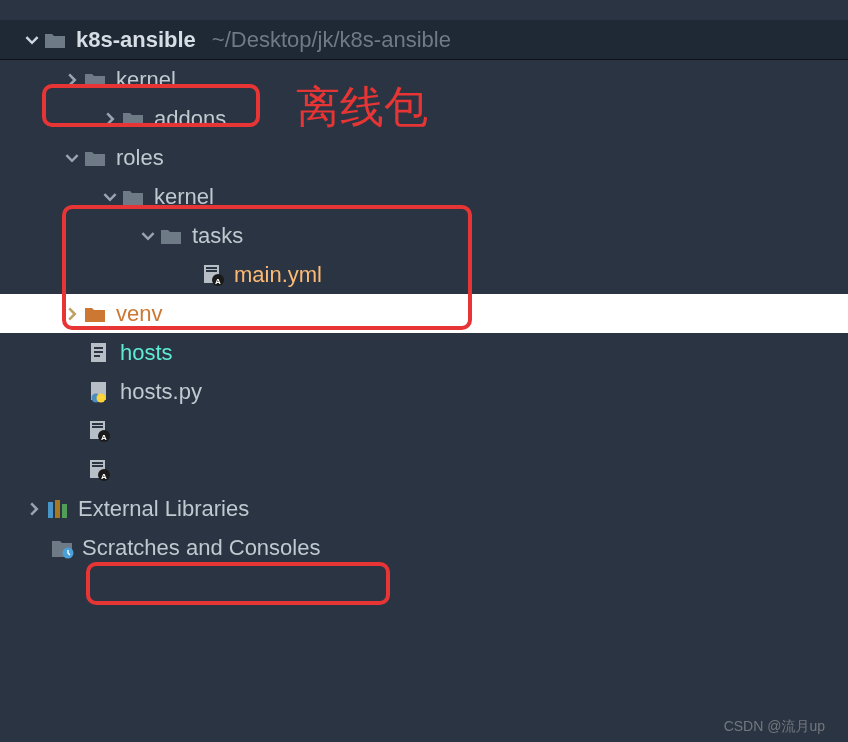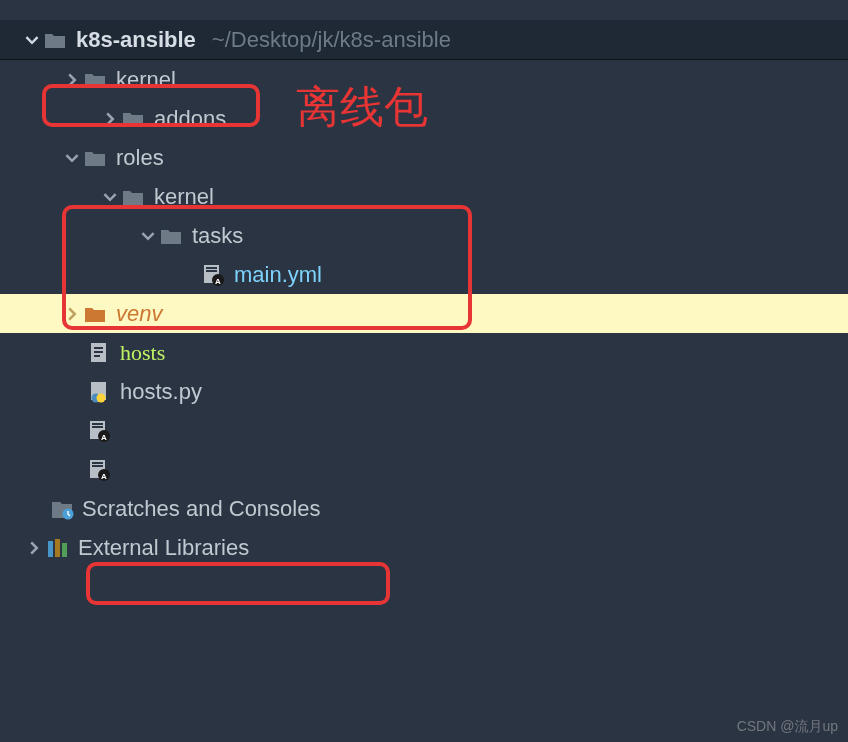--- a/index.html
+++ b/index.html
@@ -20,22 +20,21 @@
       height: 39px;
       padding-left: 8px;
       white-space: nowrap;
     }
     .row.header {
       background: #1e2935;
       border-bottom: 1px solid #0f1419;
       height: 40px;
     }
     .row.selected {
-      background: #fef9c3;
-      font-style: italic;
+      background: #ffffff;
     }
     .indent { display: inline-block; }
     .arrow {
       width: 24px;
       display: inline-flex;
       justify-content: center;
       align-items: center;
       cursor: pointer;
       color: #9aa4b0;
     }
@@ -43,39 +42,39 @@
     .icon {
       width: 28px;
       display: inline-flex;
       justify-content: flex-start;
       align-items: center;
       margin-right: 4px;
     }
     .label { font-weight: 400; }
     .label.bold { font-weight: 600; color: #d6dde5; }
     .path { color: #6f7a87; margin-left: 16px; font-weight: 400; }
-    .green { color: #7dd3fc; }
-    .blue { color: #bef264; font-family: Liberation Serif, serif; }
+    .green { color: #fdba74; }
+    .blue { color: #5eead4; }
     .orange-fill svg path, .orange-fill svg rect { fill: #cc7832 !important; }
     .highlight-box {
       position: absolute;
       border: 4px solid #e73434;
       border-radius: 10px;
       pointer-events: none;
     }
     .annot {
       position: absolute;
       color: #e73434;
       font-size: 44px;
       font-family: "PingFang SC","Microsoft YaHei",sans-serif;
       pointer-events: none;
     }
     .watermark {
       position: absolute;
-      right: 10px;
+      right: 23px;
       bottom: 6px;
       color: rgba(200,200,200,0.45);
       font-size: 14px;
       font-family: Arial,sans-serif;
     }
     .lib-icon svg .b1 { fill: #4aa0d8; opacity: .9; }
     .lib-icon svg .b2 { fill: #b2801f; opacity: .9; }
     .lib-icon svg .b3 { fill: #56a85a; opacity: .9; }
     .clock-badge { fill: #4aa0d8; }
   </style>
@@ -252,48 +251,48 @@
         <rect x="2" y="1" width="15" height="18" fill="#b8bec6"></rect>
         <rect x="4" y="3" width="11" height="2" fill="#2b3442"></rect>
         <rect x="4" y="6" width="11" height="2" fill="#2b3442"></rect>
         <circle cx="16" cy="16" r="6" fill="#1a1a1a"></circle>
         <text x="16" y="19.5" font-size="8" fill="#fff" text-anchor="middle" font-family="Arial" font-weight="bold">A</text>
       </svg>
     </span>
   </div>
 
   <div class="row">
-    <span class="indent" style="width:42px"></span>
-    <span class="icon">
-      <svg width="24" height="22" viewBox="0 0 24 22">
-        <path d="M2 4 h8 l2 2 h10 v14 h-20 z" fill="#6f7a87"></path>
-        <circle class="clock-badge" cx="18" cy="16" r="5.5"></circle>
-        <path d="M18 13 v3 l2 2" fill="none" stroke="#fff" stroke-width="1.4"></path>
-      </svg>
-    </span>
-    <span class="label">Scratches and Consoles</span>
-  </div>
-
-  <div class="row">
     <span class="indent" style="width:14px"></span>
     <span class="arrow">
       <svg viewBox="0 0 10 10">
           <path d="M3 1 L7 5 L3 9" fill="none" stroke="#9aa4b0" stroke-width="1.8"></path>
         </svg>
     </span>
     <span class="icon lib-icon">
       <svg width="24" height="22" viewBox="0 0 24 22">
         <rect class="b1" x="2" y="4" width="5" height="16"></rect>
         <rect class="b2" x="9" y="2" width="5" height="18"></rect>
         <rect class="b3" x="16" y="6" width="5" height="14"></rect>
       </svg>
     </span>
     <span class="label">External Libraries</span>
   </div>
 
+  <div class="row">
+    <span class="indent" style="width:42px"></span>
+    <span class="icon">
+      <svg width="24" height="22" viewBox="0 0 24 22">
+        <path d="M2 4 h8 l2 2 h10 v14 h-20 z" fill="#6f7a87"></path>
+        <circle class="clock-badge" cx="18" cy="16" r="5.5"></circle>
+        <path d="M18 13 v3 l2 2" fill="none" stroke="#fff" stroke-width="1.4"></path>
+      </svg>
+    </span>
+    <span class="label">Scratches and Consoles</span>
+  </div>
+
 </div>
 
 <div class="highlight-box" style="left:42px; top:84px; width:218px; height:43px;"></div>
 <div class="highlight-box" style="left:62px; top:205px; width:410px; height:125px;"></div>
 <div class="highlight-box" style="left:86px; top:562px; width:304px; height:43px;"></div>
 
 <div class="annot" style="left:296px; top:78px;text-align:center;">离线包</div>
 
 <div class="watermark">CSDN @流月up</div>
 

